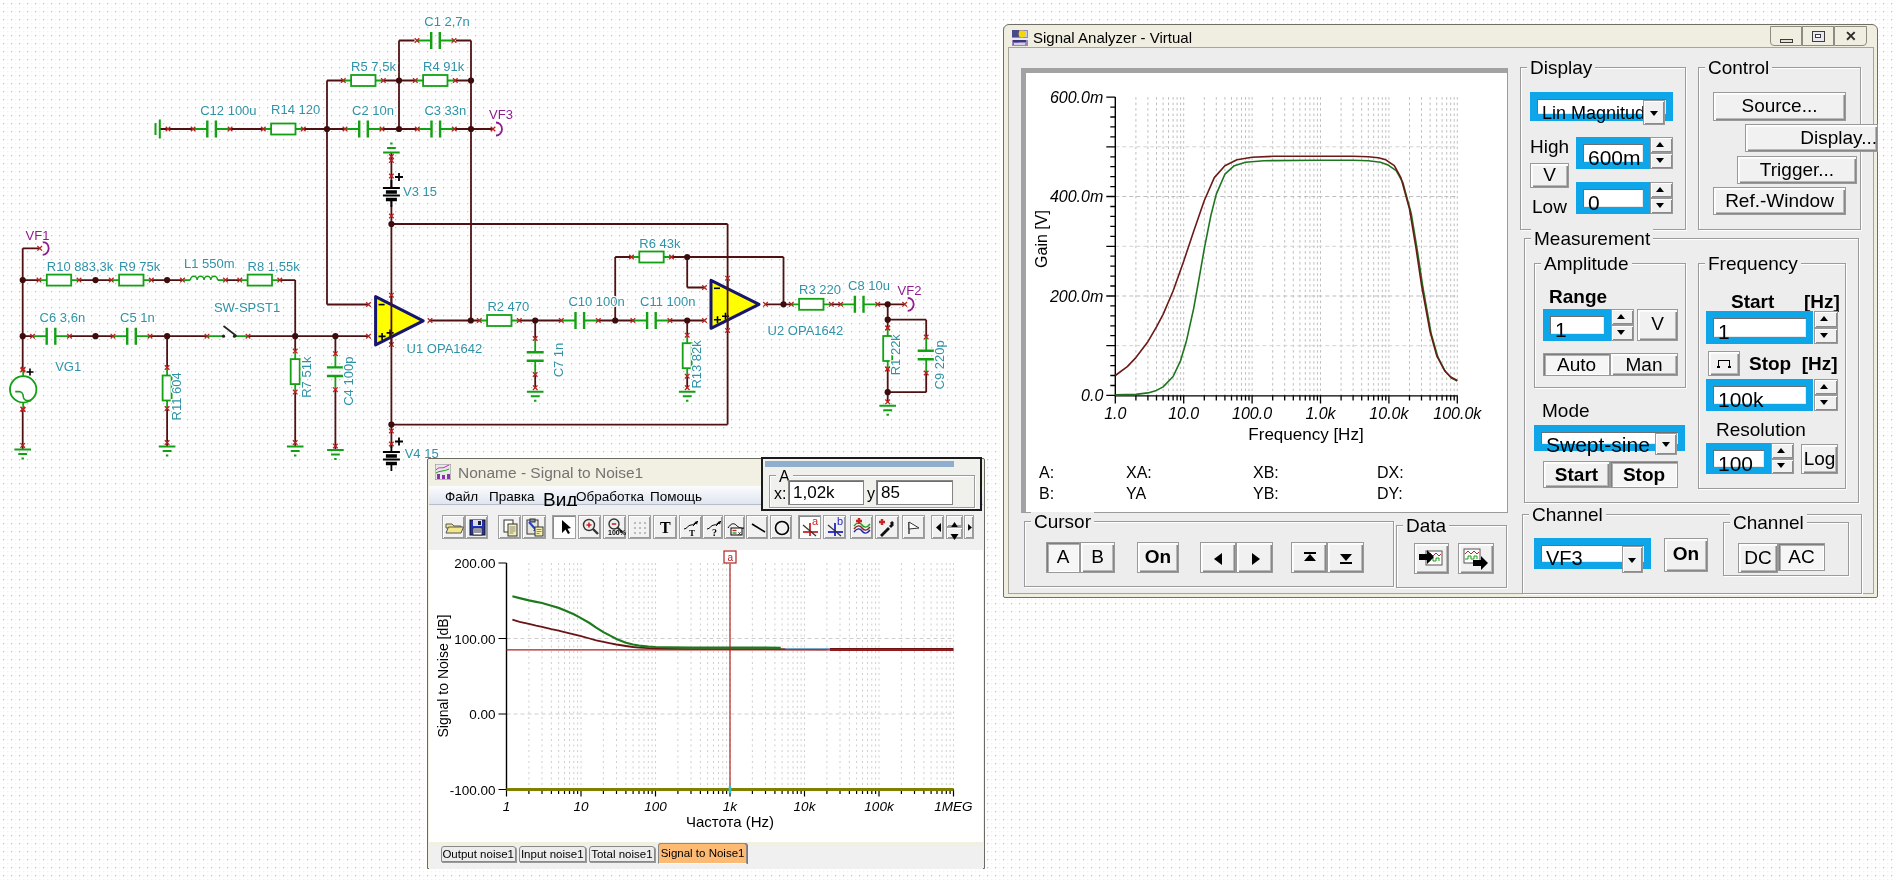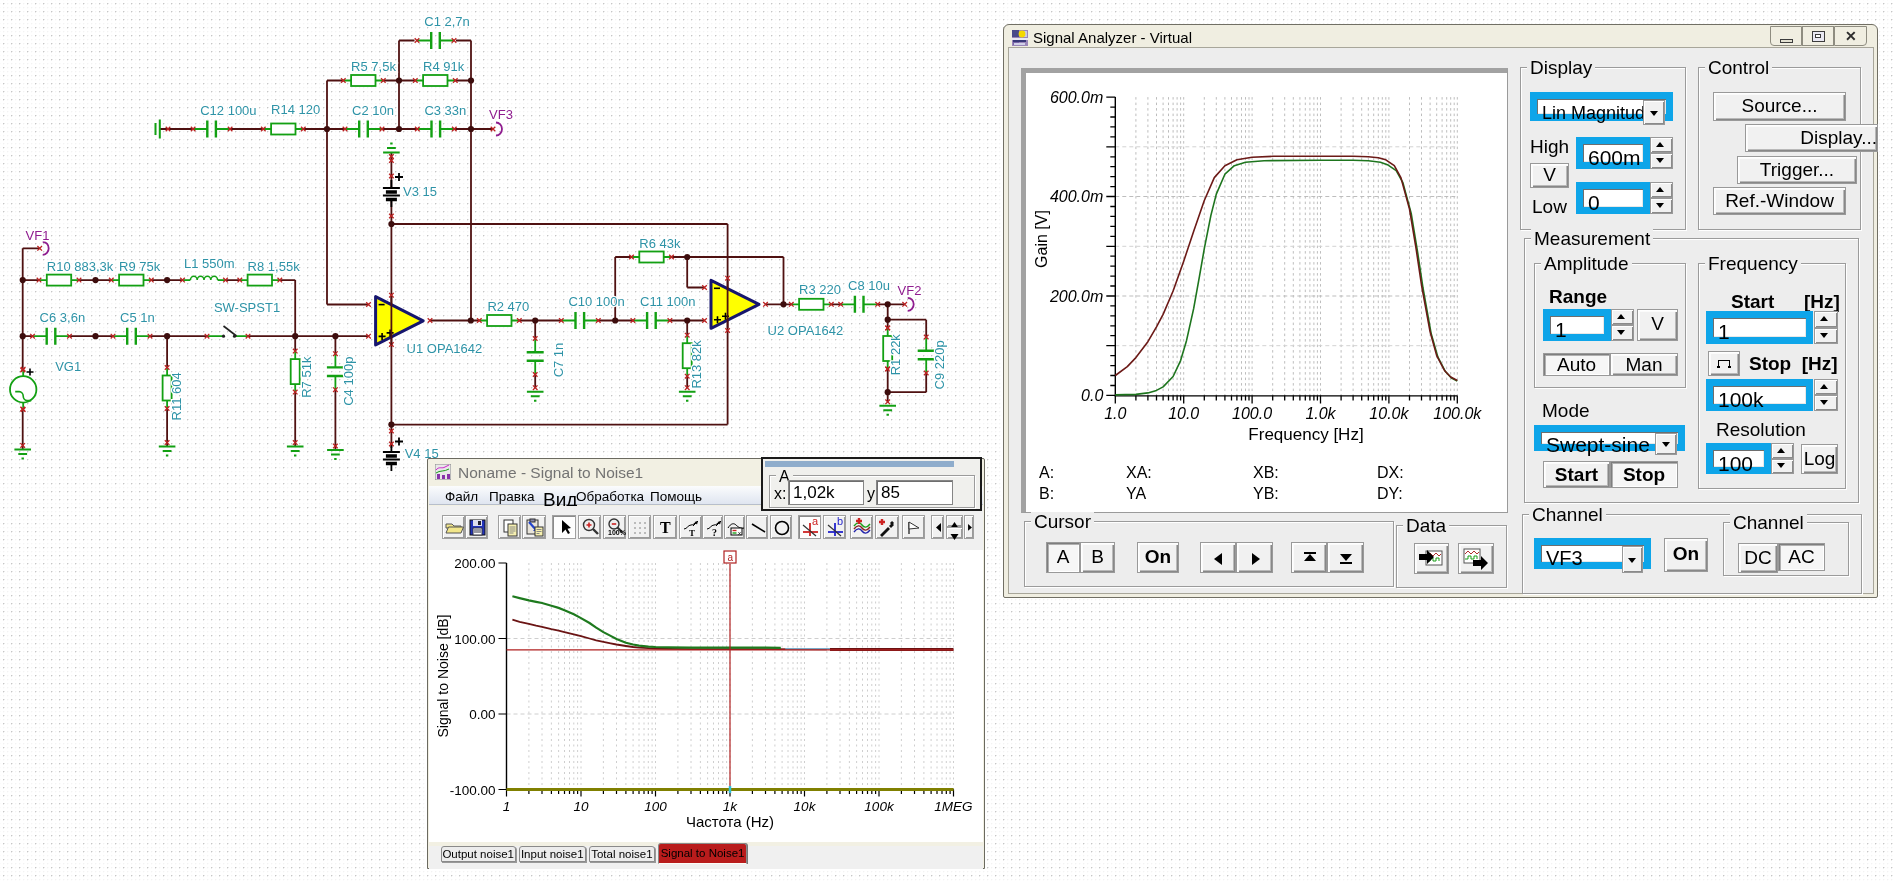--- a/index.html
+++ b/index.html
@@ -461,21 +461,21 @@
 <path d="M77.5 99.8H524.5" stroke="#b02020" stroke-width="1.2" fill="none"></path>
 <path d="M301 14 V242.5" stroke="#b02020" stroke-width="1.2" fill="none"></path>
 <path d="M301 236.0 v7" stroke="#30c0d8" stroke-width="2.5" fill="none"></path>
 <rect x="295" y="1" width="12" height="12" fill="#fff" stroke="#b02020" stroke-width="1.2"></rect>
         <text x="298.5" y="11" font-size="10" fill="#b02020">a</text>
       </svg></div>
   <div id="nn-tabs" class="abs" style="left:1px;top:387px;width:554px;height:23px;background:#f0f0f0;">
       <div class="abs" style="left:11.5px;top:0px;width:75.4px;height:16px;background:#ececec;border:1px solid #8a8a8a;border-radius:3px 3px 0 0;text-align:center;font-size:11.5px;padding-top:1px;white-space:nowrap;overflow:hidden;box-shadow:1px 1px 0 #999;">Output noise1</div>
 <div class="abs" style="left:89.5px;top:0px;width:67.5px;height:16px;background:#ececec;border:1px solid #8a8a8a;border-radius:3px 3px 0 0;text-align:center;font-size:11.5px;padding-top:1px;white-space:nowrap;overflow:hidden;box-shadow:1px 1px 0 #999;">Input noise1</div>
 <div class="abs" style="left:159.6px;top:0px;width:66.6px;height:16px;background:#ececec;border:1px solid #8a8a8a;border-radius:3px 3px 0 0;text-align:center;font-size:11.5px;padding-top:1px;white-space:nowrap;overflow:hidden;box-shadow:1px 1px 0 #999;">Total noise1</div>
-<div class="abs" style="left:228.9px;top:-3.5px;width:89.4px;height:21px;background:#b91c1c;border:1px solid #8a8a8a;border-bottom:1px solid #fdfdf8;border-radius:3px 3px 0 0;text-align:center;font-size:11.5px;padding-top:3px;white-space:nowrap;overflow:hidden;box-shadow:1px 0 0 #777;">Signal to Noise1</div>
+<div class="abs" style="left:228.9px;top:-3.5px;width:89.4px;height:21px;background:#fdba74;border:1px solid #8a8a8a;border-bottom:1px solid #fdfdf8;border-radius:3px 3px 0 0;text-align:center;font-size:11.5px;padding-top:3px;white-space:nowrap;overflow:hidden;box-shadow:1px 0 0 #777;">Signal to Noise1</div>
     </div>
 </div>
 
 <div id="overlay" class="abs" style="left:761px;top:457px;width:221px;height:54px;background:#f0f0ed;border:2px solid #1a1a1a;">
   <div class="abs" style="left:2px;top:2px;width:189px;height:6px;background:#8fadcc;"></div>
   <div class="abs" style="left:6px;top:16px;width:206px;height:33px;border:1px solid #9b9b9b;box-shadow:1px 1px 0 #fff, inset 1px 1px 0 #fff;"></div>
   <span class="abs" style="left:13px;top:9px;background:#f0f0ed;padding:0 3px;font-size:16px;">A</span>
   <span class="abs" style="left:11px;top:26px;font-size:16px;">x:</span>
   <div class="abs" style="left:25px;top:21px;width:76px;height:25px;background:#fff;border:1px solid #858585;box-shadow:inset 1px 1px 0 #6e6e6e;">
       <span style="position:absolute;left:4px;top:2px;font-size:17px;">1,02k</span>

